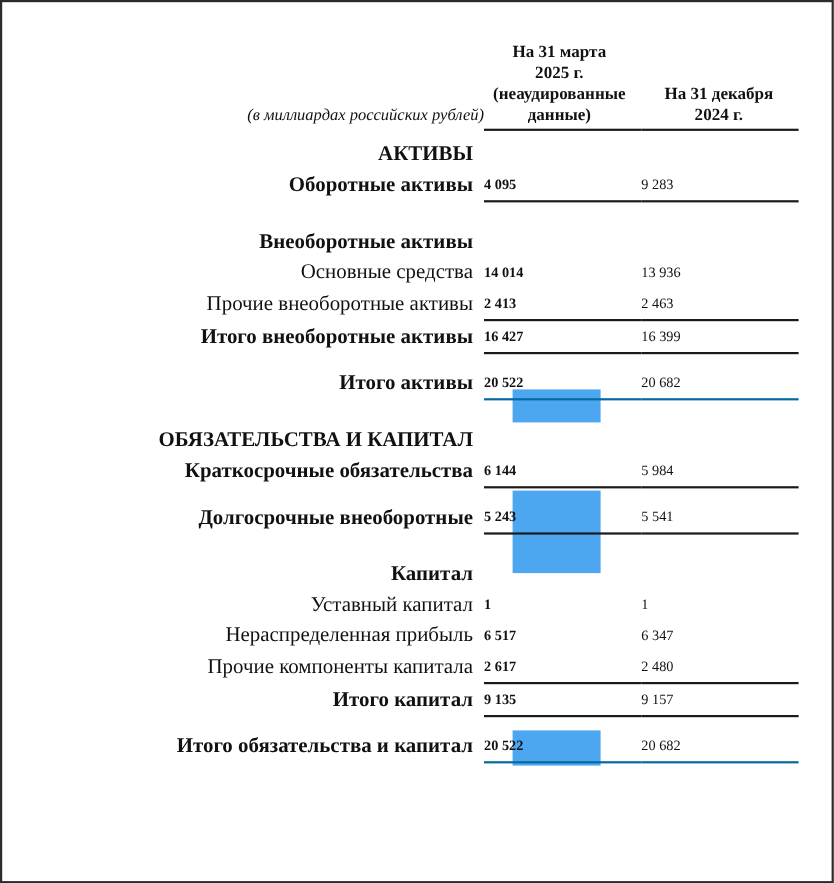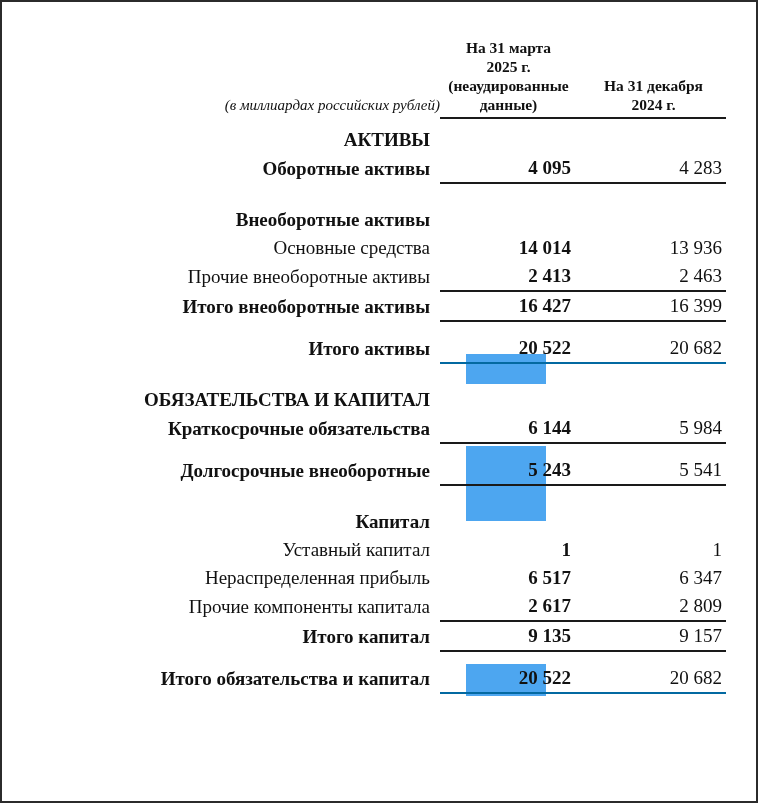--- a/index.html
+++ b/index.html
@@ -82,23 +82,23 @@
     white-space: nowrap;
     text-align: right;
   }
   .label.bold { font-weight: bold; }
   .label.caps {
     font-weight: bold;
     font-size: 19px;
   }
 
   .val {
-    font-size: 19px;
+    font-size: 13px;
     line-height: 28px;
-    text-align: right;
+    text-align: left;
     white-space: nowrap;
     position: relative;
   }
   .val.v1 {
     font-weight: bold;
     padding-right: 12px;
   }
   .val.v2 {
     font-weight: normal;
     padding-right: 4px;
@@ -185,21 +185,21 @@
 
         <tr>
           <td class="label caps">АКТИВЫ</td>
           <td class="val v1"></td>
           <td class="val v2"></td>
         </tr>
 
         <tr class="rule-single">
           <td class="label bold">Оборотные активы</td>
           <td class="val v1"><span class="vtext">4 095</span></td>
-          <td class="val v2"><span class="vtext">4 283</span></td>
+          <td class="val v2"><span class="vtext">9 283</span></td>
         </tr>
 
         <tr class="spacer">
             <td colspan="3"></td>
           </tr>
 
         <tr>
           <td class="label bold">Внеоборотные активы</td>
           <td class="val v1"></td>
           <td class="val v2"></td>
@@ -277,21 +277,21 @@
 
         <tr>
           <td class="label">Нераспределенная прибыль</td>
           <td class="val v1"><span class="vtext">6 517</span></td>
           <td class="val v2"><span class="vtext">6 347</span></td>
         </tr>
 
         <tr class="rule-single">
           <td class="label">Прочие компоненты капитала</td>
           <td class="val v1"><span class="vtext">2 617</span></td>
-          <td class="val v2"><span class="vtext">2 809</span></td>
+          <td class="val v2"><span class="vtext">2 480</span></td>
         </tr>
 
         <tr class="rule-single">
           <td class="label bold">Итого капитал</td>
           <td class="val v1"><span class="vtext">9 135</span></td>
           <td class="val v2"><span class="vtext">9 157</span></td>
         </tr>
 
         <tr class="spacer-sm">
             <td colspan="3"></td>

